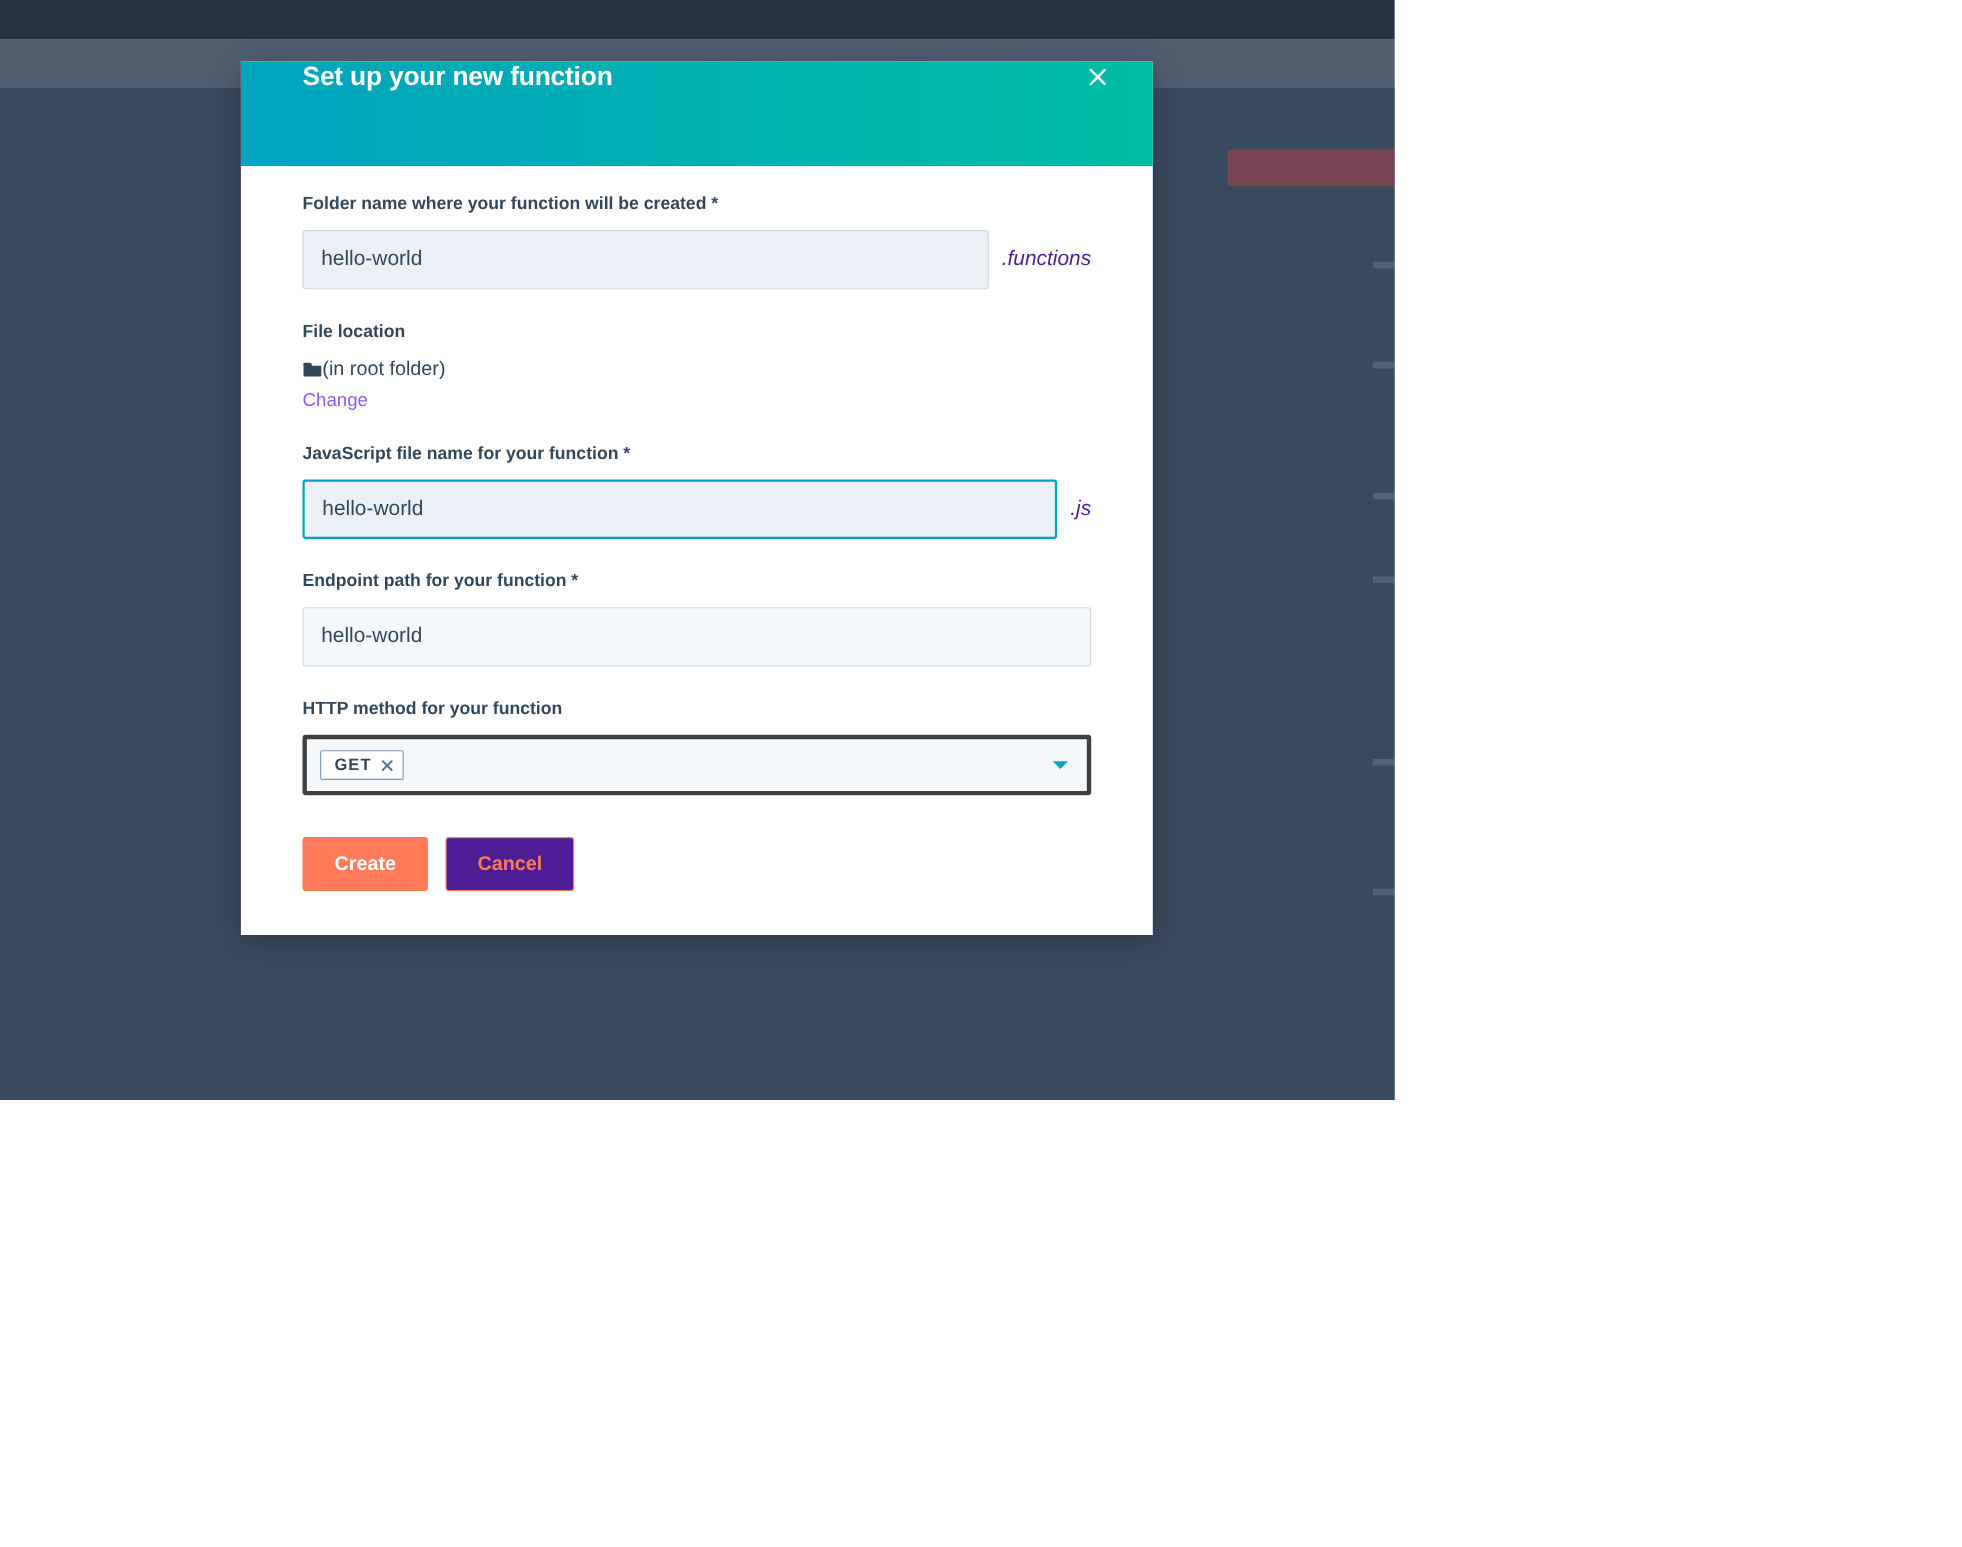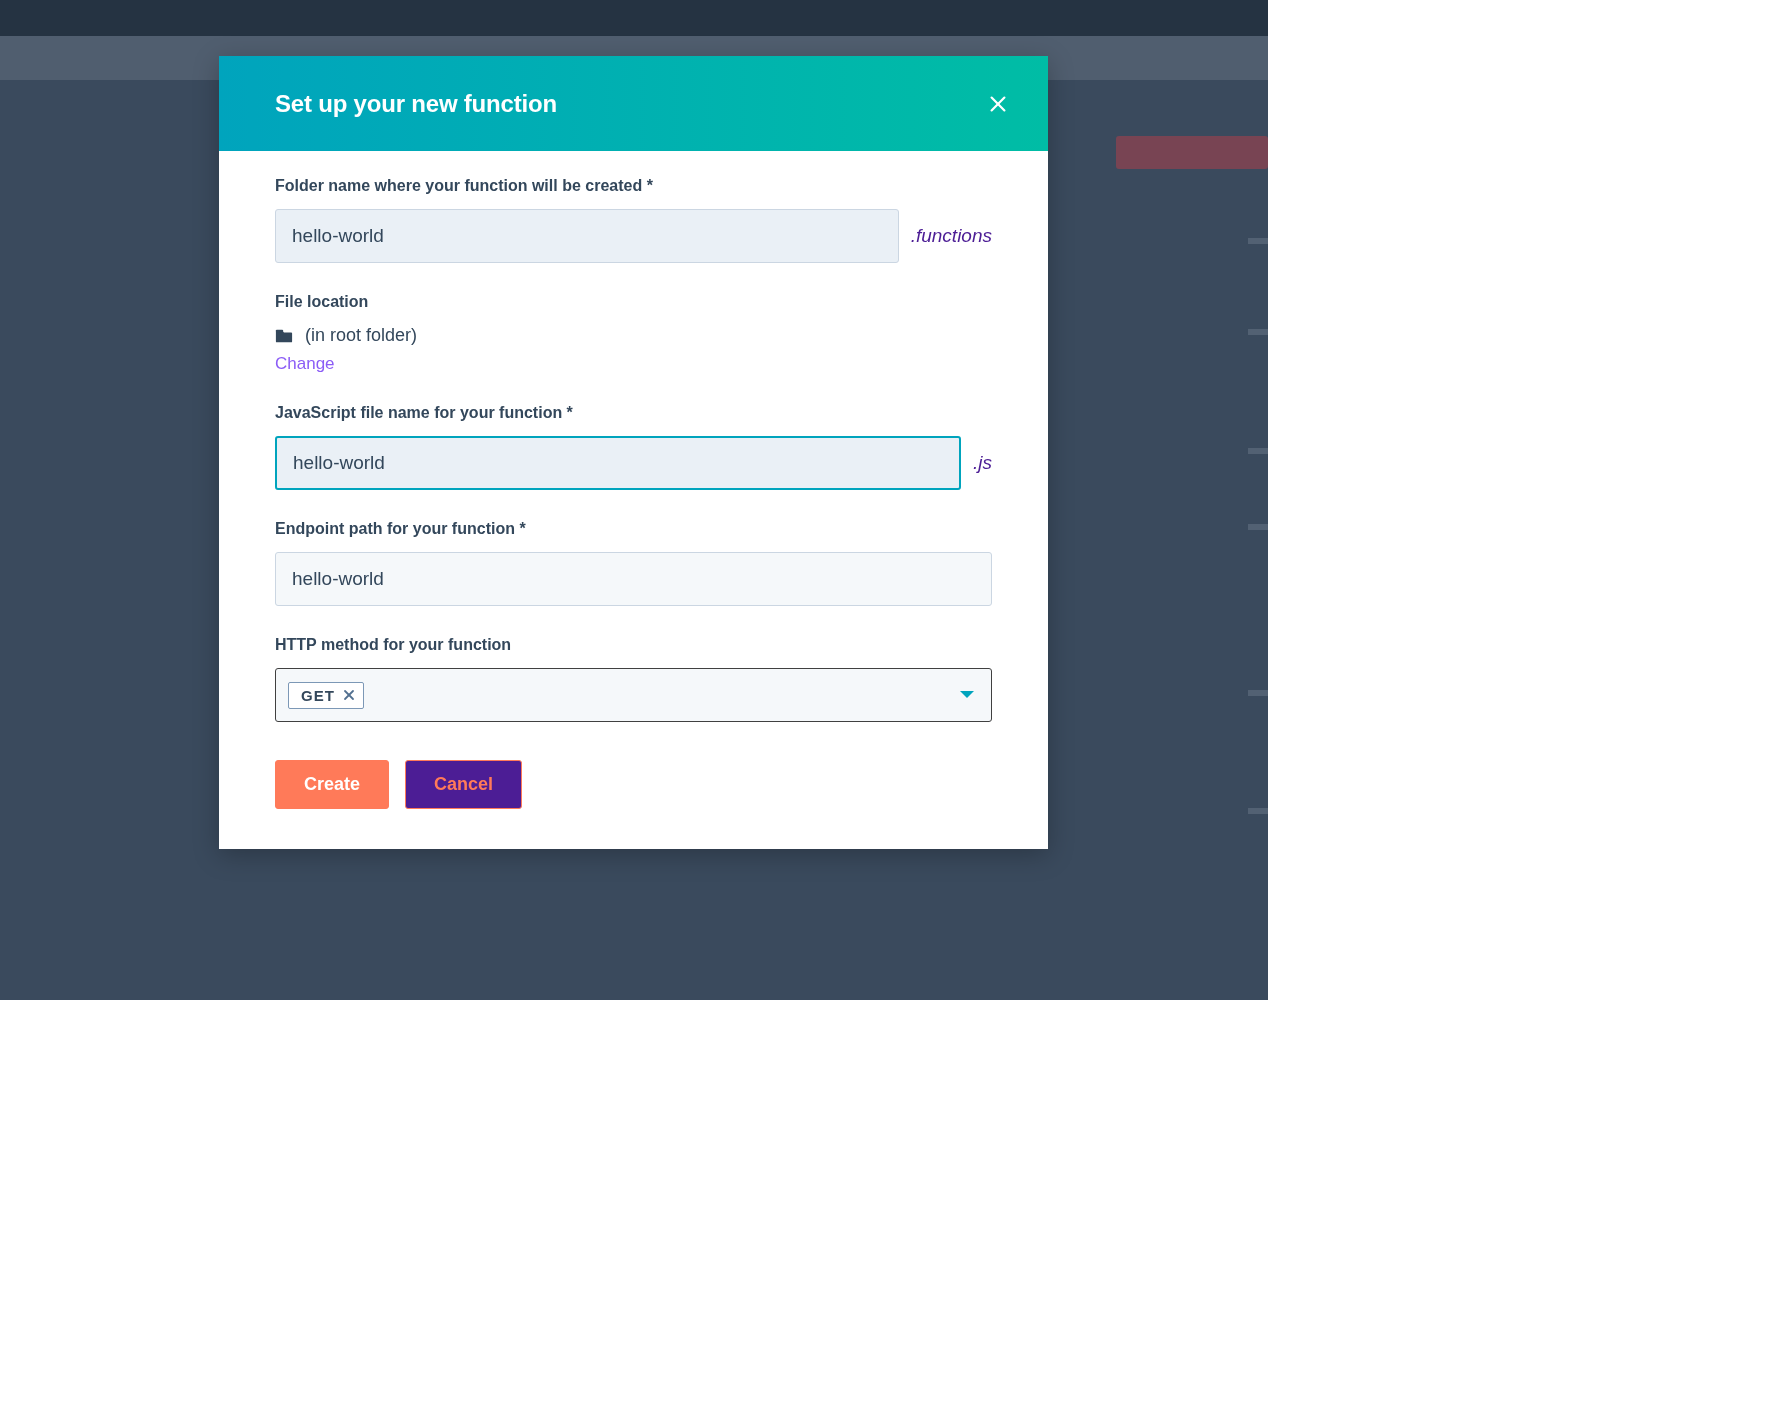--- a/index.html
+++ b/index.html
@@ -55,21 +55,20 @@
       top: 56px;
       left: 219px;
       width: 829px;
       background: #fff;
       box-shadow: 0 6px 24px rgba(0,0,0,0.25);
     }
     .modal-header {
       background: linear-gradient(90deg, #00a4bd 0%, #00bda5 100%);
       height: 95px;
       display: flex;
-      align-items: center;
       justify-content: space-between;
       padding: 0 36px 0 56px;
       color: #fff;
     }
     .modal-title {
       font-size: 24px;
       font-weight: 700;
       letter-spacing: -0.2px;
     }
     .close-icon { cursor: pointer; display:flex; align-items:center; justify-content:center; width:28px; height:28px;}
@@ -92,33 +91,33 @@
       border: 1px solid #cbd6e2;
       border-radius: 3px;
       background: #f5f8fa;
       padding: 0 16px;
       font-size: 19px;
       color: #33475b;
       font-family: Liberation Sans, sans-serif;
     }
     .input.filled-blue { background:#eaf0f6; }
     .input.focused { border:2px solid #00a4bd; background:#eaf0f6; }
-    .file-loc-row { display:flex; align-items:center; gap:12px; color:#33475b; font-size:18px; margin-bottom:8px;}
+    .file-loc-row { display:flex; align-items:center; color:#33475b; font-size:18px; margin-bottom:8px;}
     .folder-icon svg { width:18px; height:16px; display:block; }
     .link {
       color:#8b5cf6;
       font-weight:400;
       font-size:17px;
       cursor:pointer;
       display:inline-block;
     }
     .select-wrap {
       width:100%;
       min-height:54px;
-      border:1px solid #404040;
+      border:4px solid #404040;
       border-radius:3px;
       background:#f5f8fa;
       padding:10px 44px 10px 12px;
       display:flex;
       align-items:center;
       position:relative;
       cursor:pointer;
     }
     .select-caret {
       position:absolute; right:16px; top:50%; transform:translateY(-50%);

